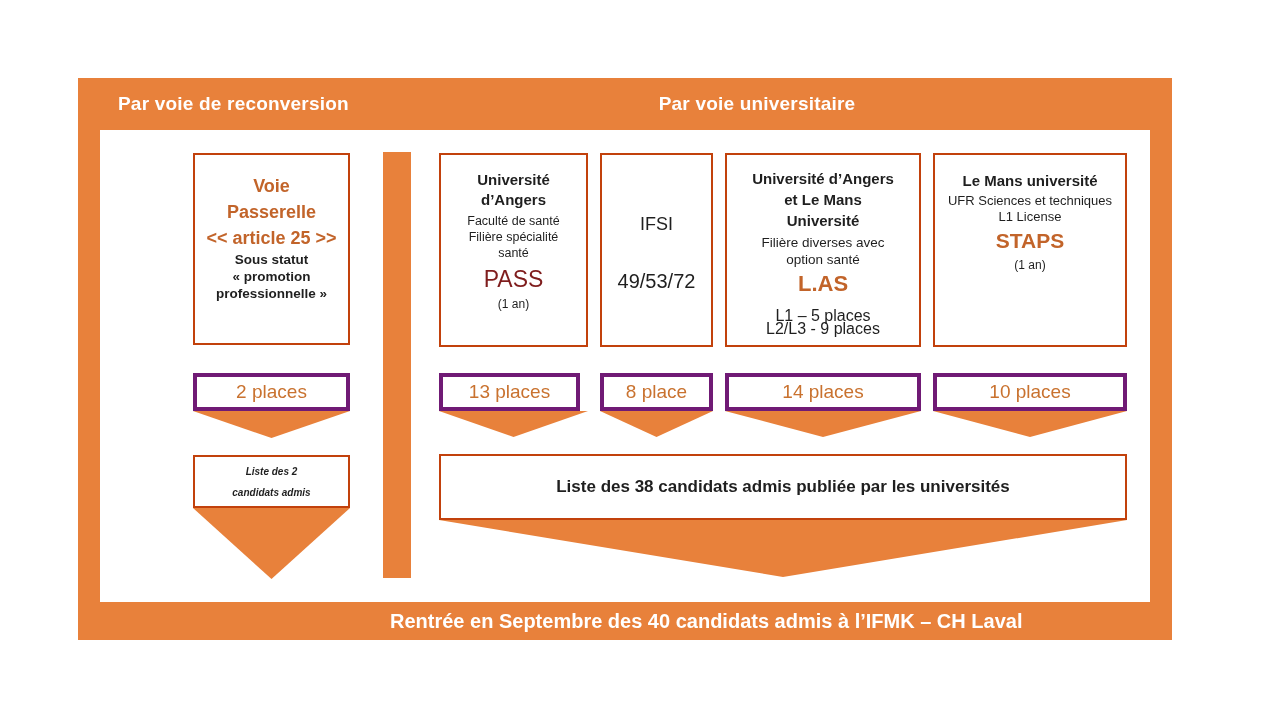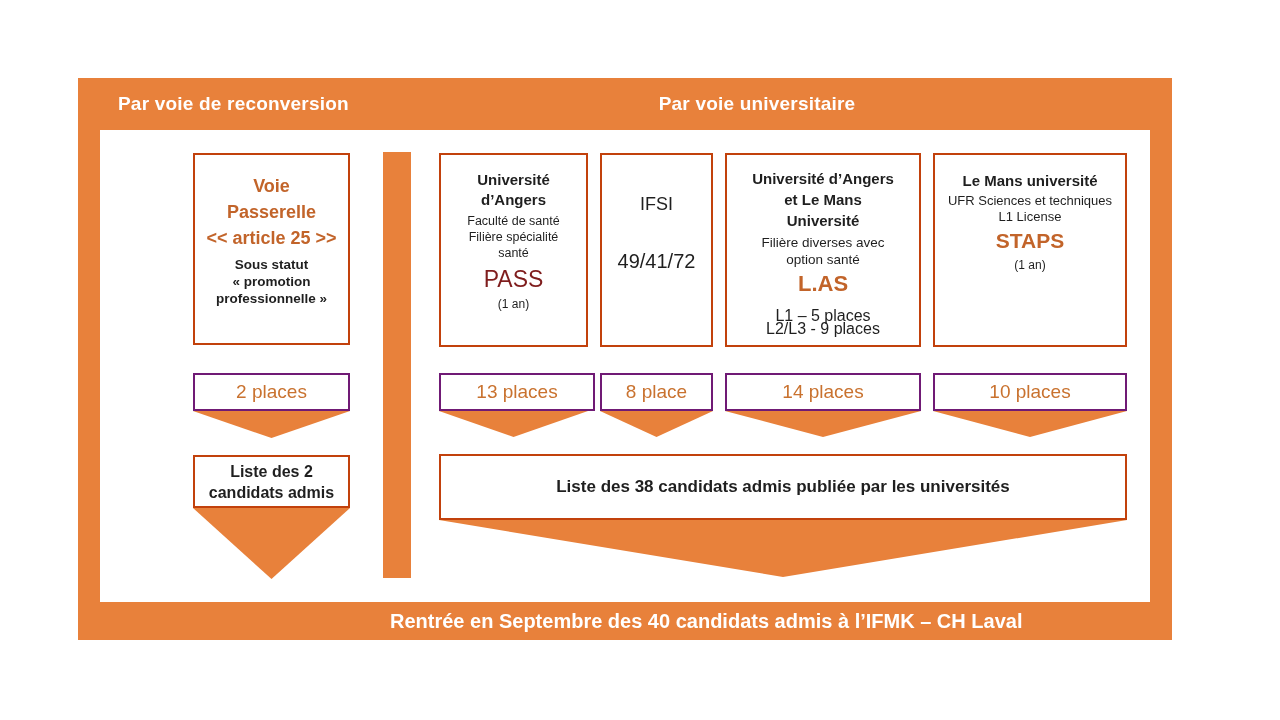--- a/index.html
+++ b/index.html
@@ -63,46 +63,46 @@
     border: 2px solid #c2410c;
     display: flex;
     flex-direction: column;
     align-items: center;
     text-align: center;
   }
 
   .places-box {
     position: absolute;
     background: #ffffff;
-    border: 2px solid #701a75;
+    border: 4px solid #701a75;
     display: flex;
     align-items: center;
     justify-content: center;
     color: #C9722F;
     font-size: 19px;
     white-space: nowrap;
   }
 
   .arrow-down {
     position: absolute;
     background: #E8813B;
     clip-path: polygon(0 0, 100% 0, 50% 100%);
   }
 
   
   .box-passerelle { left: 193px; top: 153px; width: 157px; height: 192px; padding-top: 18px; }
   .box-passerelle .title { color: #C2642A; font-size: 18px; font-weight: bold; line-height: 26px; }
-  .box-passerelle .status { font-size: 13.5px; font-weight: bold; line-height: 17px; margin-top: 5px; }
+  .box-passerelle .status { font-size: 13.5px; font-weight: bold; line-height: 17px; }
 
   .box-result-left { left: 193px; top: 455px; width: 157px; height: 53px; justify-content: center; }
-  .box-result-left .line { font-size: 16px; font-weight: bold; line-height: 21px; }
+  .box-result-left .line { font-size: 10px; font-weight: bold; line-height: 21px; font-style: italic; }
 
   
   .box-pass  { left: 439px; top: 153px; width: 149px; height: 194px; padding-top: 15px; }
-  .box-ifsi  { left: 600px; top: 153px; width: 113px; height: 194px; padding-top: 38px; }
+  .box-ifsi  { left: 600px; top: 153px; width: 113px; height: 194px; padding-top: 58px; }
   .box-las   { left: 725px; top: 153px; width: 196px; height: 194px; padding-top: 13px; }
   .box-staps { left: 933px; top: 153px; width: 194px; height: 194px; padding-top: 16px; }
 
   .u-title   { font-size: 15px; font-weight: bold; line-height: 20px; }
   .u-title3  { font-size: 15px; font-weight: bold; line-height: 21px; }
   .u-detail  { font-size: 12.5px; line-height: 16px; }
   .u-detail-m{ font-size: 13.5px; line-height: 17px; }
   .u-program-light { color: #7f1d1d; font-size: 23px; line-height: 28px; margin-top: 4px; }
   .u-program-bold  { color: #C2642A; font-size: 22px; font-weight: bold; line-height: 27px; margin-top: 2px; }
   .u-duration { font-size: 12px; margin-top: 4px; }
@@ -155,21 +155,21 @@
     <div class="u-title">d’Angers</div>
     <div class="u-detail mt3">Faculté de santé</div>
     <div class="u-detail">Filière spécialité</div>
     <div class="u-detail">santé</div>
     <div class="u-program-light">PASS</div>
     <div class="u-duration">(1 an)</div>
   </div>
 
   <div class="box box-ifsi">
     <div class="ifsi-name">IFSI</div>
-    <div class="ifsi-depts">49/41/72</div>
+    <div class="ifsi-depts">49/53/72</div>
   </div>
 
   <div class="box box-las">
     <div class="u-title3">Université d’Angers</div>
     <div class="u-title3">et Le Mans</div>
     <div class="u-title3">Université</div>
     <div class="u-detail-m mt3">Filière diverses avec</div>
     <div class="u-detail-m">option santé</div>
     <div class="u-program-bold">L.AS</div>
     <div class="u-small">L1 – 5 places</div>
@@ -177,21 +177,21 @@
   </div>
 
   <div class="box box-staps">
     <div class="u-title">Le Mans université</div>
     <div class="u-detail mt2" style="font-size:13px">UFR Sciences et techniques</div>
     <div class="u-detail" style="font-size:13px">L1 License</div>
     <div class="u-program-bold" style="font-size:21px">STAPS</div>
     <div class="u-duration">(1 an)</div>
   </div>
 
-  <div class="places-box" style="left:439px; top:373px; width:156px; height:38px;">13 places</div>
+  <div class="places-box" style="left:439px; top:373px; width:141px; height:38px;">13 places</div>
   <div class="arrow-down" style="left:439px; top:411px; width:149px; height:26px;"></div>
 
   <div class="places-box" style="left:600px; top:373px; width:113px; height:38px;">8 place</div>
   <div class="arrow-down" style="left:600px; top:411px; width:113px; height:26px;"></div>
 
   <div class="places-box" style="left:725px; top:373px; width:196px; height:38px;">14 places</div>
   <div class="arrow-down" style="left:725px; top:411px; width:196px; height:26px;"></div>
 
   <div class="places-box" style="left:933px; top:373px; width:194px; height:38px;">10 places</div>
   <div class="arrow-down" style="left:933px; top:411px; width:194px; height:26px;"></div>

